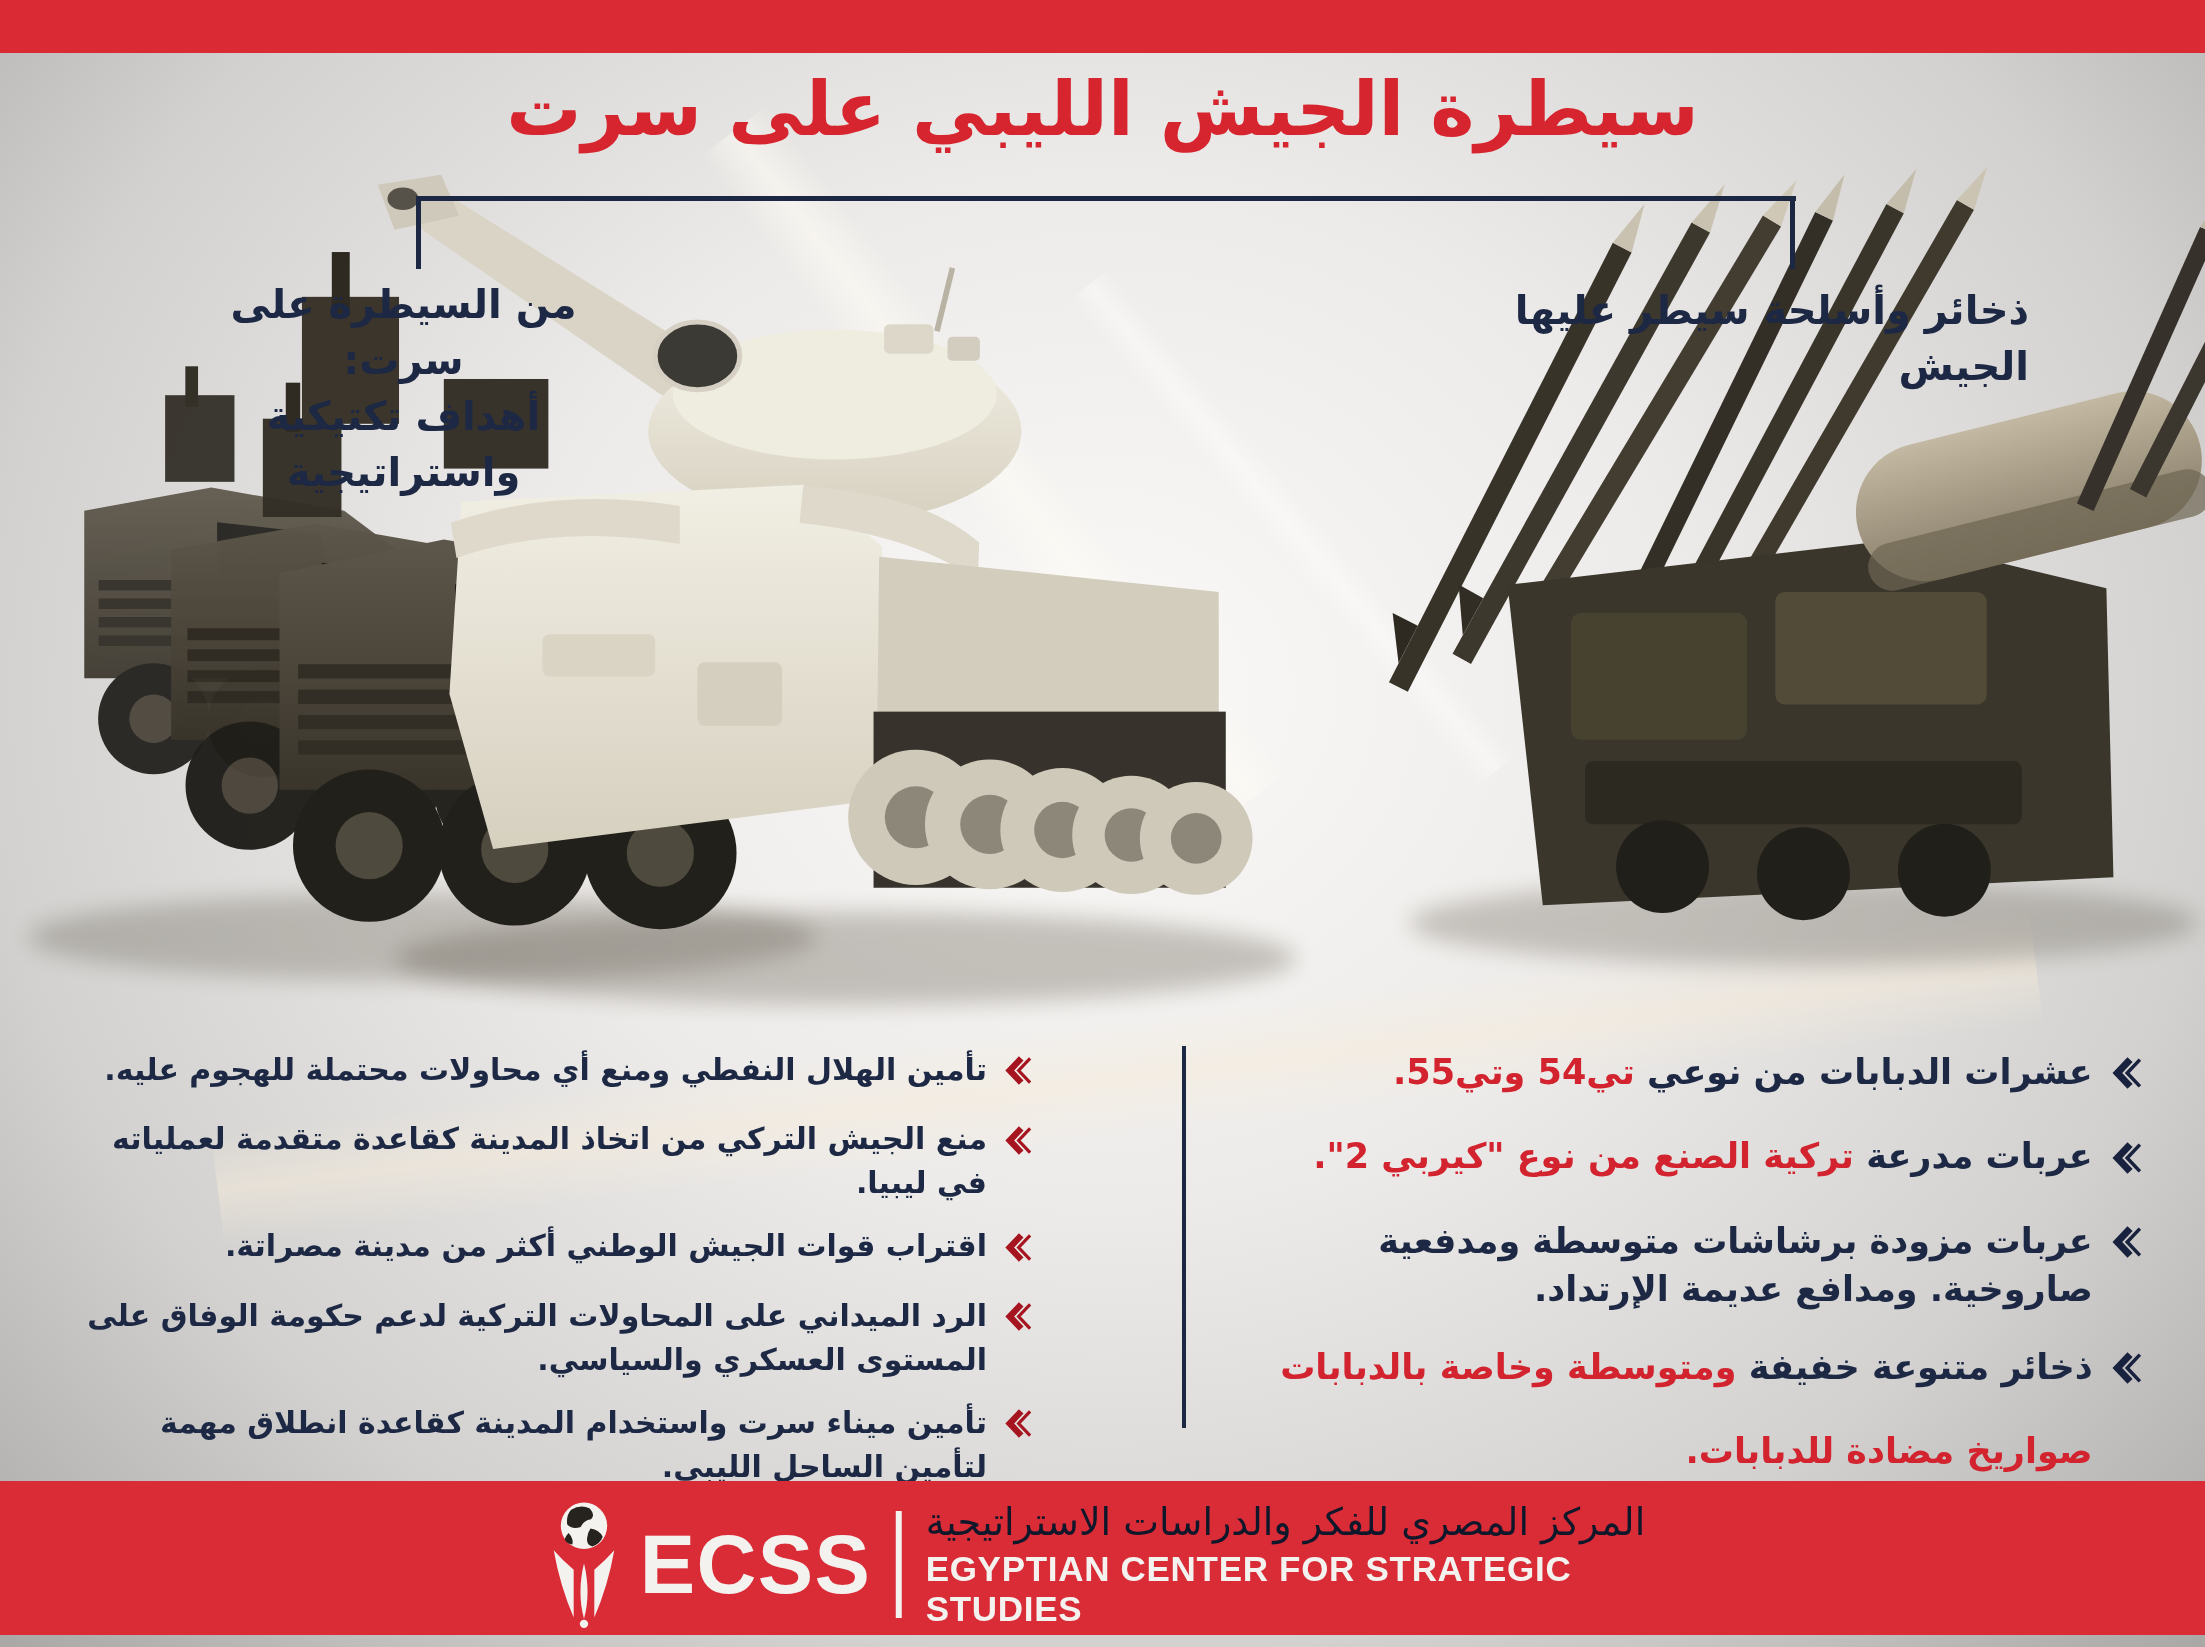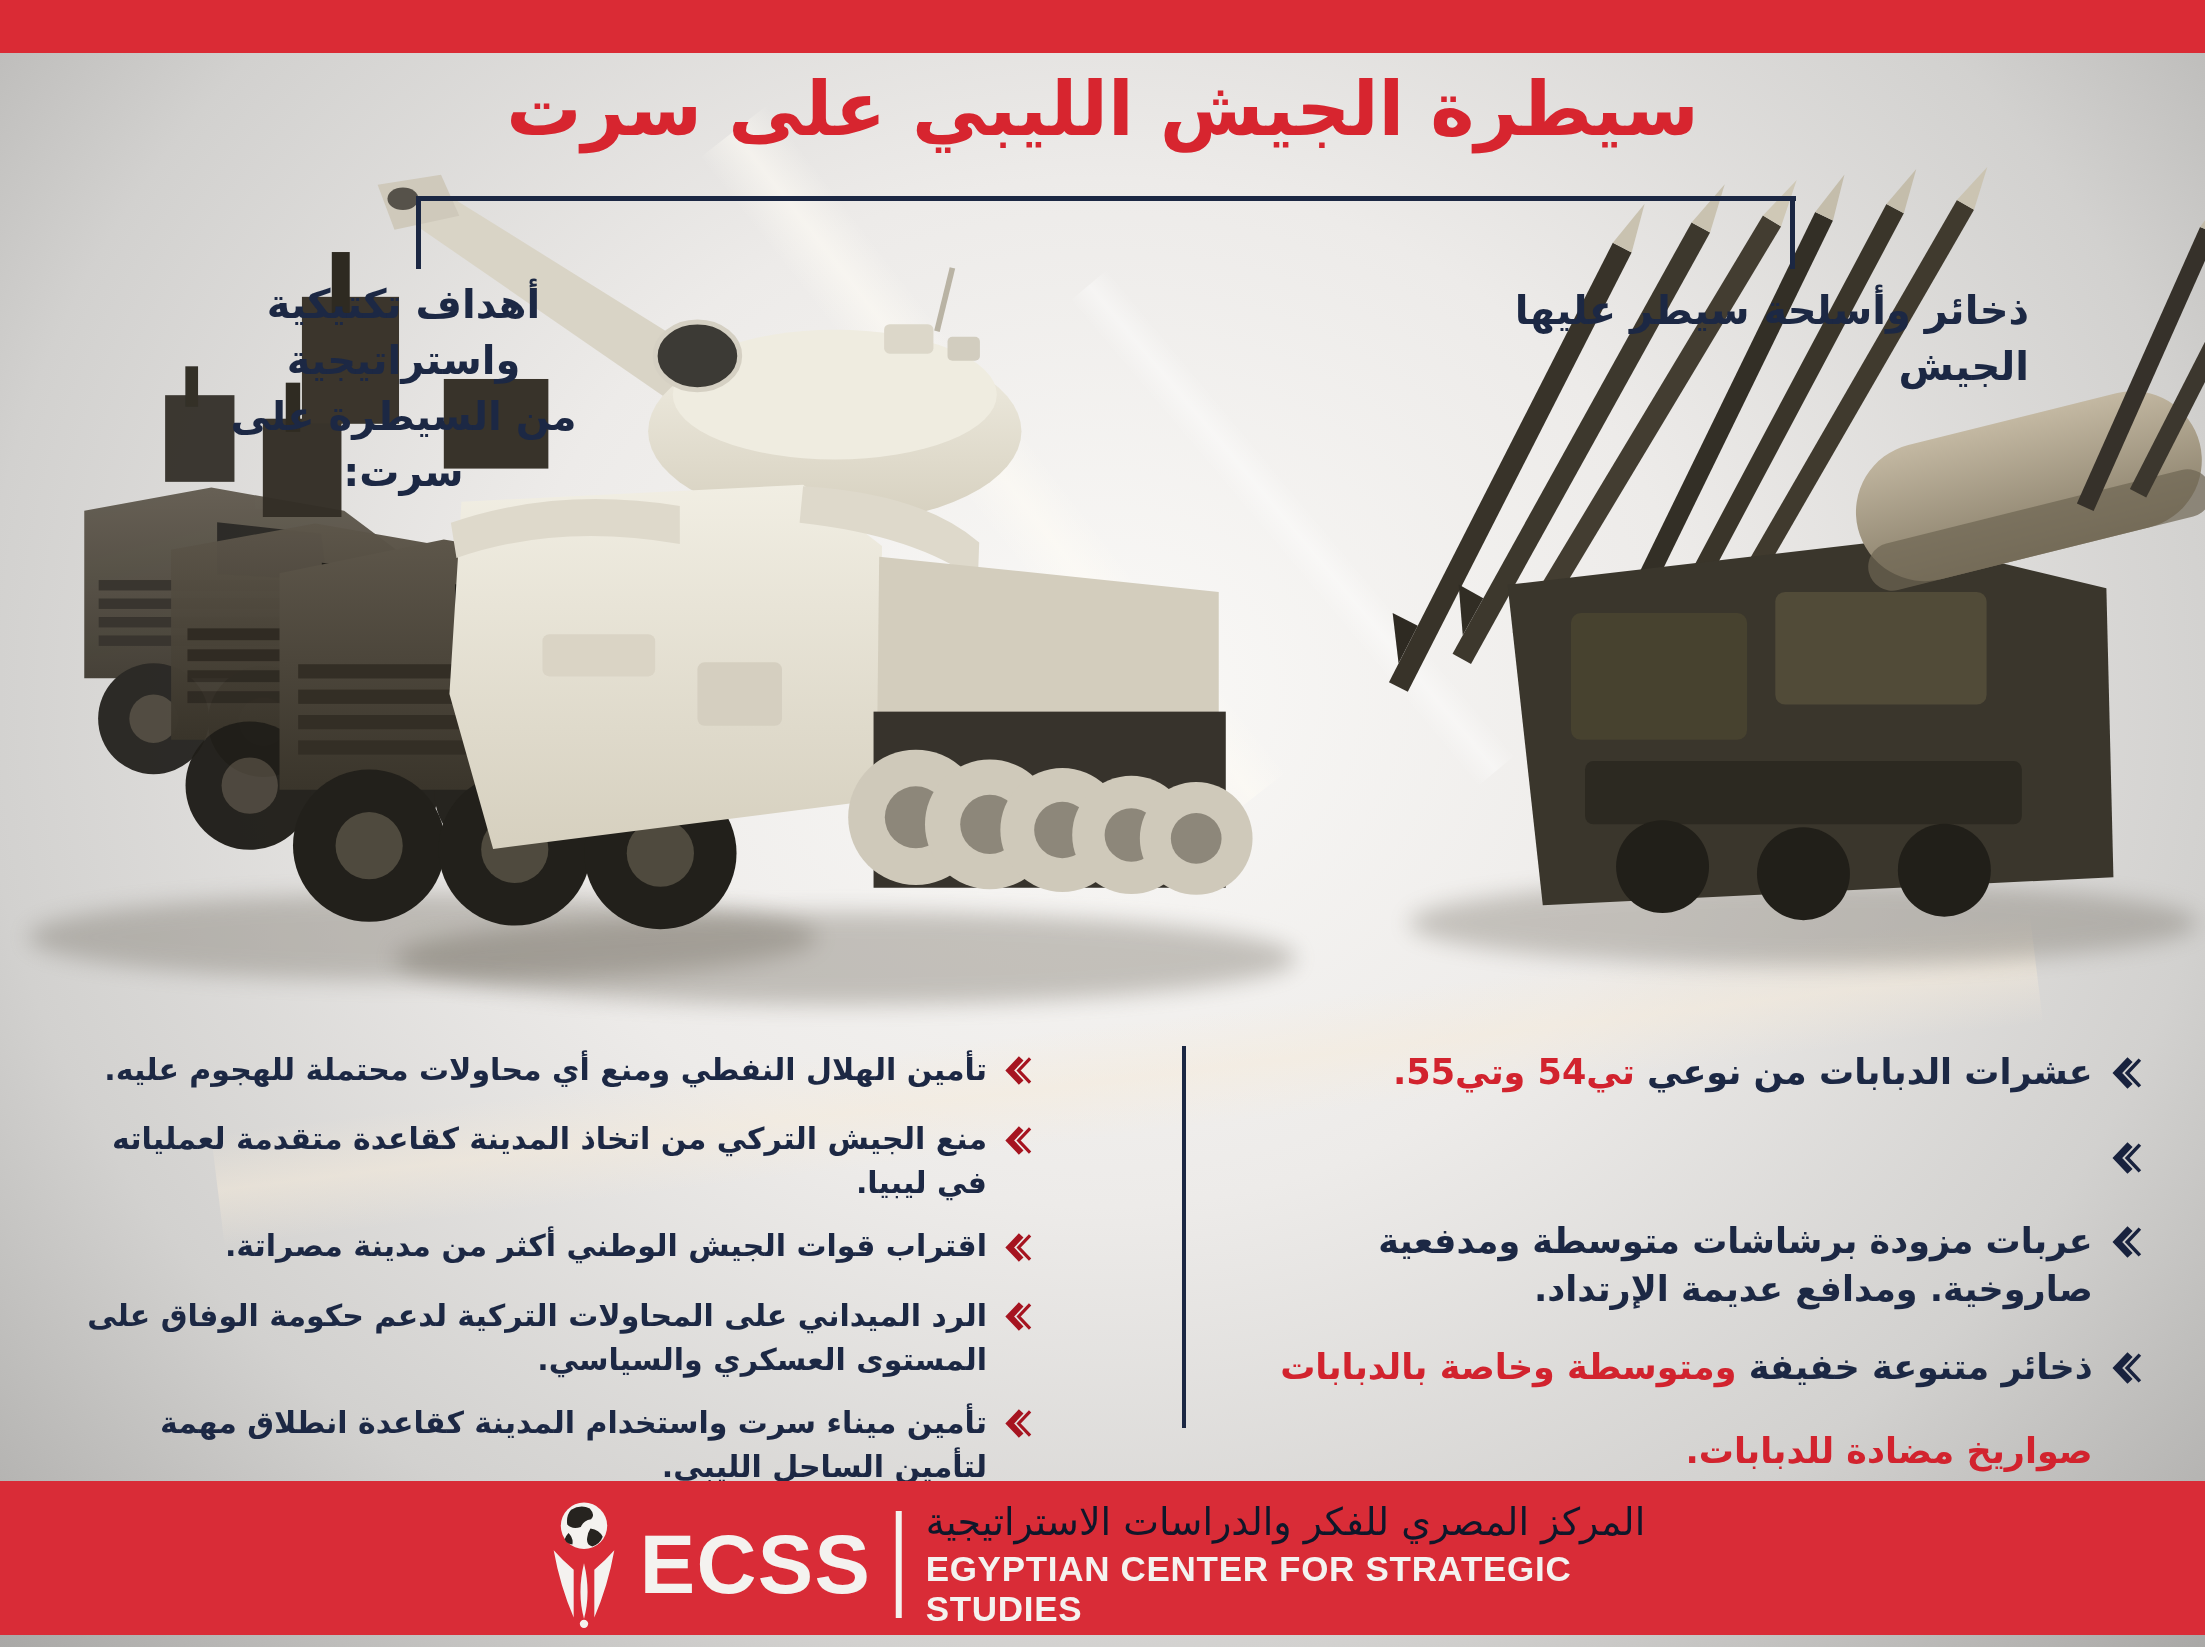--- a/index.html
+++ b/index.html
@@ -240,22 +240,22 @@
 
   <div class="topbar"></div>
 
   <div class="title">سيطرة الجيش الليبي على سرت</div>
 
   <div class="bracket-h"></div>
   <div class="bracket-leg left"></div>
   <div class="bracket-leg right"></div>
 
   <div class="heading left-heading">
+    <div>من السيطرة على سرت:</div>
     <div>أهداف تكتيكية واستراتيجية</div>
-    <div>من السيطرة على سرت:</div>
   </div>
   <div class="heading right-heading">
     <div>ذخائر وأسلحة سيطر عليها الجيش</div>
   </div>
 
   <div class="col left-col">
     <div class="item">
       <span class="chev"><svg viewBox="0 0 44 46" width="28" height="31">
             <path d="M27 4 L9 23 L27 42" fill="none" stroke-width="10"></path>
             <path d="M41 4 L23 23 L41 42" fill="none" stroke-width="5"></path>
@@ -300,20 +300,21 @@
             <path d="M27 4 L9 23 L27 42" fill="none" stroke-width="10"></path>
             <path d="M41 4 L23 23 L41 42" fill="none" stroke-width="5"></path>
           </svg></span>
       <span class="txt"><span class="dark">عشرات الدبابات من نوعي </span><span class="red">تي54 وتي55.</span></span>
     </div>
     <div class="item">
       <span class="chev"><svg viewBox="0 0 44 46" width="31" height="34">
             <path d="M27 4 L9 23 L27 42" fill="none" stroke-width="10"></path>
             <path d="M41 4 L23 23 L41 42" fill="none" stroke-width="5"></path>
           </svg></span>
+      <span class="txt"><span class="dark">عربات مدرعة </span><span class="red">تركية الصنع من نوع "كيربي 2".</span></span>
     </div>
     <div class="item">
       <span class="chev"><svg viewBox="0 0 44 46" width="31" height="34">
             <path d="M27 4 L9 23 L27 42" fill="none" stroke-width="10"></path>
             <path d="M41 4 L23 23 L41 42" fill="none" stroke-width="5"></path>
           </svg></span>
       <span class="txt"><span class="dark">عربات مزودة برشاشات متوسطة ومدفعية صاروخية. ومدافع عديمة الإرتداد.</span><span class="red"></span></span>
     </div>
     <div class="item">
       <span class="chev"><svg viewBox="0 0 44 46" width="31" height="34">

